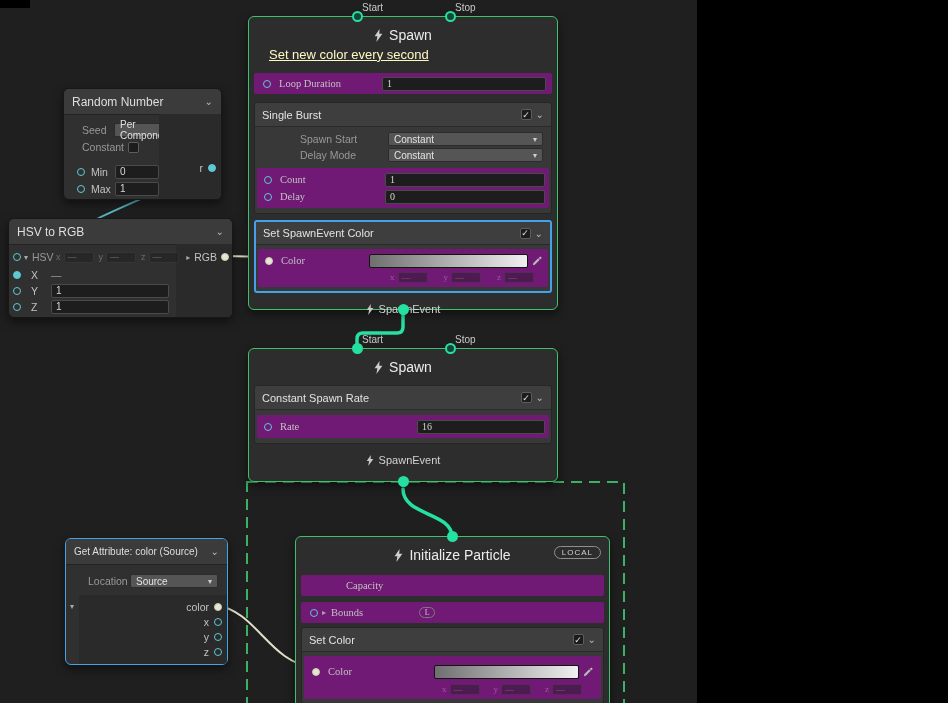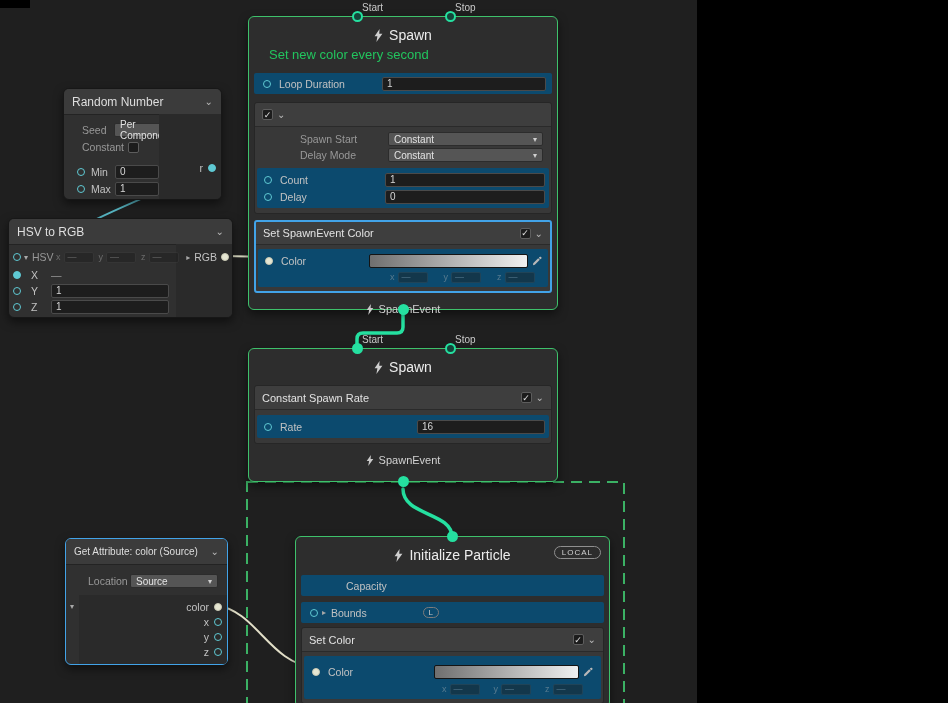--- a/index.html
+++ b/index.html
@@ -15,21 +15,21 @@
   .node.ctx{border:1.5px solid #3ec16b;background:#2d2d2d;}
   .node.sel{border:1.5px solid #42a3e8;}
 
   .op-header{height:25px;background:#3b3b3b;border-radius:5px 5px 0 0;display:flex;align-items:center;
              padding:0 8px;border-bottom:1px solid #232323;}
   .op-title{font-size:12px;color:#dedede;flex:1;white-space:nowrap;overflow:hidden;}
   .chev{color:#b9b9b9;font-size:10px;margin-left:4px;flex:none;}
 
   .ctx-title{display:flex;align-items:center;justify-content:center;gap:6px;margin-top:8px;height:20px;
              font-size:14px;color:#ececec;position:relative;}
-  .ctx-sub{padding-left:20px;font-size:13px;height:18px;display:flex;align-items:center;color:#22c55e;}
+  .ctx-sub{padding-left:20px;font-size:13px;height:18px;display:flex;align-items:center;color:#fef9c3;text-decoration:underline;}
 
   .row{display:flex;align-items:center;}
   .lbl{font-size:10.5px;color:#c2c2c2;white-space:nowrap;}
   .dim{color:#989898;}
 
   .field{background:#1d1d1d;border:1px solid #4a4a4a;border-radius:2px;height:14px;box-sizing:border-box;
          display:flex;align-items:center;padding:0 4px;font-size:10px;color:#d6d6d6;}
   .dd{background:#555;border:1px solid #2c2c2c;border-radius:2px;height:14px;box-sizing:border-box;
       display:flex;align-items:center;justify-content:space-between;padding:0 5px;font-size:10px;color:#e3e3e3;}
   .dda{font-size:8px;color:#cfcfcf;margin-left:4px;}
@@ -37,21 +37,21 @@
             display:flex;align-items:center;justify-content:center;font-size:9px;color:#e0e0e0;box-sizing:border-box;flex:none;}
   .port{width:8px;height:8px;border-radius:50%;box-sizing:border-box;flex:none;}
   .port.cyan{border:1.5px solid #5fc9d3;}
   .port.cyan.filled{background:#5fc9d3;}
   .port.light{border:1.5px solid #c9c9b4;}
   .port.light.filled{background:#e6e6d2;}
   .anchor{position:absolute;width:11px;height:11px;border-radius:50%;border:2px solid #25e0a0;background:#15443a;box-sizing:border-box;}
   .anchor.filled{background:#25e0a0;}
   .flow-label{position:absolute;font-size:10px;color:#c9c9c9;}
 
-  .inset{background:#0c4a6e;border-radius:2px;margin:0 5px;padding:3px 0;}
+  .inset{background:#701a75;border-radius:2px;margin:0 5px;padding:3px 0;font-family:Liberation Serif, serif;}
   .block{margin:0 5px;background:#383838;border-radius:3px;border:1px solid #262626;}
   .block.sel{border:2px solid #42a3e8;}
   .block-hd{height:23px;display:flex;align-items:center;padding:0 7px;background:#3e3e3e;
             border-radius:3px 3px 0 0;border-bottom:1px solid #2a2a2a;}
   .block-title{font-size:11px;color:#e2e2e2;flex:1;white-space:nowrap;}
   .block-bd{padding:5px 0;}
   .grad{height:12px;border:1px solid #141414;border-radius:2px;background:linear-gradient(90deg,#6f6f6f,#f0f0f0);flex:none;}
   .mini{display:flex;align-items:center;gap:3px;opacity:.42;}
   .mlabel{font-size:9px;color:#bbb;}
   .mfield{width:30px;height:11px;background:#1d1d1d;border:1px solid #3c3c3c;border-radius:2px;font-size:9px;
@@ -177,20 +177,21 @@
     <div class="inset" style="margin-top:10px">
       <div class="row" style="height:15px;margin:0 6px 0 9px">
         <span class="port cyan"></span>
         <span class="lbl" style="margin-left:8px">Loop Duration</span>
         <span class="field" style="margin-left:auto;width:164px">1</span>
       </div>
     </div>
 
     <div class="block" style="margin-top:8px">
       <div class="block-hd">
+        <span class="block-title">Single Burst</span>
         <span class="checkbox">
             <span>✓</span>
           </span>
         <span class="chev">⌄</span>
       </div>
       <div class="block-bd">
         <div class="row" style="height:14px;margin:0 8px 0 45px">
           <span class="lbl dim">Spawn Start</span>
           <span class="dd" style="margin-left:auto;width:155px">
             <span>Constant</span>

